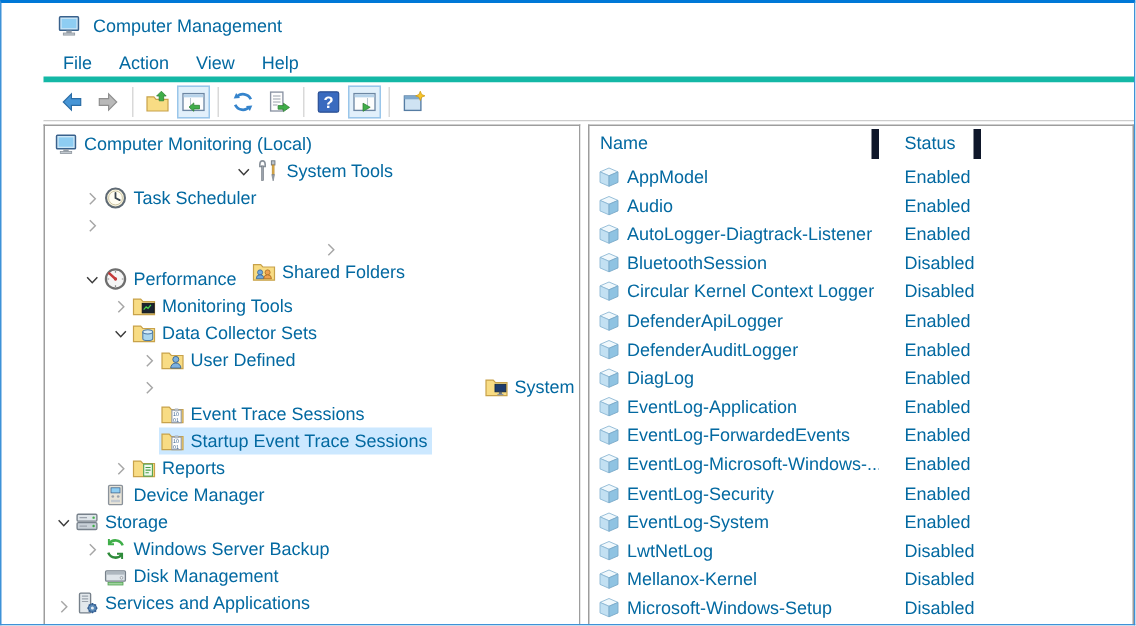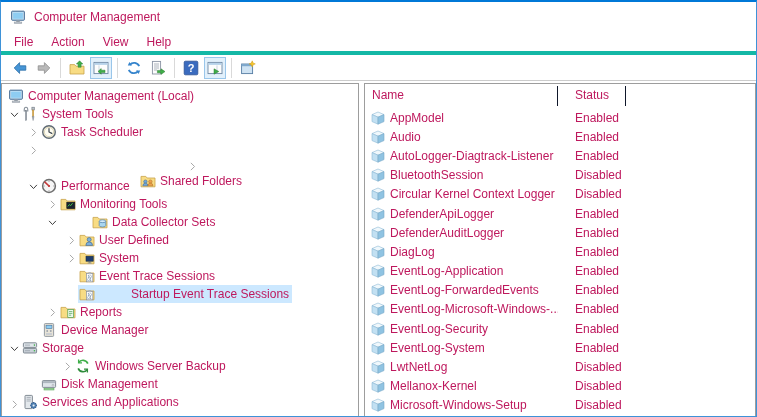--- a/index.html
+++ b/index.html
@@ -1,21 +1,21 @@
 <!DOCTYPE html>
 <html><head>
 <meta charset="utf-8">
 <style>
   html,body{margin:0;padding:0;background:#f0f0f0;}
   *{box-sizing:border-box;}
   .window{
     width:757px;height:417px;background:#ffffff;position:relative;overflow:hidden;
     border:1px solid #3e92d8;border-top:2px solid #0078d7;
-    font-family:"Liberation Sans",sans-serif;font-size:12px;color:#be185d;
-    -webkit-font-smoothing:antialiased;user-select:none;
+    font-family:"Liberation Sans",sans-serif;font-size:12px;color:#0369a1;
+    -webkit-font-smoothing:antialiased;user-select:none;padding-left:28px;
   }
   
   .titlebar{height:30px;display:flex;align-items:center;padding-left:9px;background:#fff;}
   .titlebar .app-ic{width:16px;height:16px;margin-right:8px;flex:none;}
   .titlebar .title{font-size:12px;}
   
   .menubar{height:23px;display:flex;align-items:stretch;padding-left:4px;border-bottom:4px solid #14b8a6;background:#fff;}
   .menu-item{display:flex;align-items:center;padding:0 9px;cursor:default;}
   
   .toolbar{height:26px;display:flex;align-items:center;padding-left:7px;border-bottom:1px solid #cccccc;background:#fff;}
@@ -29,25 +29,25 @@
   .splitter{width:5px;flex:none;background:#fff;}
   .list-pane{flex:1;border:1px solid #9d9d9d;border-bottom:0;overflow:hidden;background:#fff;}
   
   .tree-row{height:18px;display:flex;align-items:center;white-space:nowrap;cursor:default;}
   .expander{width:14px;height:14px;flex:none;display:flex;align-items:center;justify-content:center;}
   .expander svg{width:13px;height:13px;display:block;}
   .ticon16{width:16px;height:16px;flex:none;}
   .ticon16 svg{width:16px;height:16px;display:block;}
   .row-inner{display:flex;align-items:center;height:18px;padding:0 3px 0 1px;}
   .row-inner .ticon16{margin-right:4px;}
-  .tree-row.selected .row-inner{background:#cce8ff;gap:32px;}
+  .tree-row.selected .row-inner{background:#cce8ff;}
   .tree-label{font-size:12px;}
   
   .list-header{height:24px;display:flex;align-items:center;}
-  .hcell{height:20px;line-height:19px;border-right:1px solid #0f172a;cursor:default;}
+  .hcell{height:20px;line-height:19px;border-right:5px solid #0f172a;cursor:default;}
   .hcell.c-name{width:193px;padding-left:7px;}
   .hcell.c-status{width:68px;padding-left:17px;}
   .list-row{height:19.2px;display:flex;align-items:center;white-space:nowrap;}
   .list-row .ticon16{margin-left:5px;margin-right:4px;}
   .cell-name{width:168px;overflow:hidden;white-space:nowrap;}
   .cell-status{padding-left:17px;}
 </style>
 </head>
 <body>
 
@@ -163,24 +163,24 @@
 
     <span class="row-inner">
       <span class="ticon16">
               <svg viewBox="0 0 16 16" xmlns="http://www.w3.org/2000/svg">
                 <rect x="1.7" y="2.2" width="12.6" height="9" rx="0.6" fill="#cde7f7" stroke="#39618c"></rect>
                 <rect x="3.1" y="3.6" width="9.8" height="6.2" fill="#8ecdf2"></rect>
                 <rect x="6.2" y="11.4" width="3.6" height="1.6" fill="#98a1aa"></rect>
                 <rect x="4.2" y="13" width="7.6" height="1.4" fill="#c2c9d0" stroke="#8a929b" stroke-width="0.5"></rect>
               </svg>
             </span>
-      <span class="tree-label">Computer Management (Local)</span>
-    </span>
-  </div>
-        <div class="tree-row" style="padding-left: 5px;">
+      <span class="tree-label">Computer Monitoring (Local)</span>
+    </span>
+  </div>
+        <div class="tree-row" style="padding-left: 5px; justify-content: center;">
     <span class="expander">
             <svg viewBox="0 0 16 16" xmlns="http://www.w3.org/2000/svg">
               <path d="M3.8 6 L8 10.5 L12.2 6" fill="none" stroke="#3b3b3b" stroke-width="1.2"></path>
             </svg>
           </span>
     <span class="row-inner">
       <span class="ticon16">
               <svg viewBox="0 0 16 16" xmlns="http://www.w3.org/2000/svg">
                 <path d="M2.2 4 C2.2 2.2 3 1.2 4 1.2 C5 1.2 5.8 2.2 5.8 4 L5.8 5 L2.2 5 Z" fill="none" stroke="#8a929b" stroke-width="1.1"></path>
                 <rect x="3.4" y="4.6" width="1.3" height="9.8" fill="#9aa2ac" stroke="#6f777f" stroke-width="0.4"></rect>
@@ -263,21 +263,21 @@
       <span class="ticon16">
               <svg viewBox="0 0 16 16" xmlns="http://www.w3.org/2000/svg">
                 <path d="M1 13.8 V3.4 H5.8 L7.2 5 H15 V13.8 Z" fill="#f8dc84" stroke="#c8a24a" stroke-width="0.8"></path>
                 <rect x="6.8" y="6.2" width="8" height="6.4" fill="#1a2430" stroke="#0c1219" stroke-width="0.6"></rect>
                 <path d="M7.8 10.4 l1.6 -1.8 1.3 1 1.9 -2.4" fill="none" stroke="#4cd14c" stroke-width="0.9"></path>
               </svg>
             </span>
       <span class="tree-label">Monitoring Tools</span>
     </span>
   </div>
-        <div class="tree-row" style="padding-left: 43px; gap: 32px;">
+        <div class="tree-row" style="padding-left: 43px;">
     <span class="expander">
             <svg viewBox="0 0 16 16" xmlns="http://www.w3.org/2000/svg">
               <path d="M3.8 6 L8 10.5 L12.2 6" fill="none" stroke="#3b3b3b" stroke-width="1.2"></path>
             </svg>
           </span>
     <span class="row-inner">
       <span class="ticon16">
               <svg viewBox="0 0 16 16" xmlns="http://www.w3.org/2000/svg">
                 <path d="M1 13.8 V3.4 H5.8 L7.2 5 H15 V13.8 Z" fill="#f8dc84" stroke="#c8a24a" stroke-width="0.8"></path>
                 <path d="M7.2 7.2 V11.6 a3.3 1.4 0 0 0 6.6 0 V7.2" fill="#a9d6ef" stroke="#4d7ca8" stroke-width="0.7"></path>
@@ -297,21 +297,21 @@
       <span class="ticon16">
               <svg viewBox="0 0 16 16" xmlns="http://www.w3.org/2000/svg">
                 <path d="M1 13.8 V3.4 H5.8 L7.2 5 H15 V13.8 Z" fill="#f8dc84" stroke="#c8a24a" stroke-width="0.8"></path>
                 <circle cx="10.2" cy="7.6" r="2" fill="#7db2e0" stroke="#39618c" stroke-width="0.6"></circle>
                 <path d="M6.8 13.4 a3.4 3.4 0 0 1 6.8 0 Z" fill="#7db2e0" stroke="#39618c" stroke-width="0.6"></path>
               </svg>
             </span>
       <span class="tree-label">User Defined</span>
     </span>
   </div>
-        <div class="tree-row" style="padding-left: 62px;">
+        <div class="tree-row" style="padding-left: 62px; justify-content: space-between;">
     <span class="expander">
             <svg viewBox="0 0 16 16" xmlns="http://www.w3.org/2000/svg">
               <path d="M6 3.5 L10.5 8 L6 12.5" fill="none" stroke="#a6a6a6" stroke-width="1.2"></path>
             </svg>
           </span>
     <span class="row-inner">
       <span class="ticon16">
               <svg viewBox="0 0 16 16" xmlns="http://www.w3.org/2000/svg">
                 <path d="M1 13.8 V3.4 H5.8 L7.2 5 H15 V13.8 Z" fill="#f8dc84" stroke="#c8a24a" stroke-width="0.8"></path>
                 <rect x="7" y="6.2" width="7.2" height="5" fill="#1d3c6e" stroke="#122945" stroke-width="0.6"></rect>
@@ -396,21 +396,21 @@
                 <rect x="1.4" y="2.8" width="13.2" height="4.6" rx="0.8" fill="#dfe5ea" stroke="#76808a" stroke-width="0.9"></rect>
                 <rect x="1.4" y="8.4" width="13.2" height="4.6" rx="0.8" fill="#c9d1d8" stroke="#76808a" stroke-width="0.9"></rect>
                 <circle cx="12.4" cy="5.1" r="0.8" fill="#3fae49"></circle>
                 <circle cx="12.4" cy="10.7" r="0.8" fill="#3fae49"></circle>
                 <path d="M3 5.1 h5 M3 10.7 h5" stroke="#9aa2ac" stroke-width="0.8"></path>
               </svg>
             </span>
       <span class="tree-label">Storage</span>
     </span>
   </div>
-        <div class="tree-row" style="padding-left: 24px; margin-left: 34px;">
+        <div class="tree-row" style="padding-left: 24px;">
     <span class="expander">
             <svg viewBox="0 0 16 16" xmlns="http://www.w3.org/2000/svg">
               <path d="M6 3.5 L10.5 8 L6 12.5" fill="none" stroke="#a6a6a6" stroke-width="1.2"></path>
             </svg>
           </span>
     <span class="row-inner">
       <span class="ticon16">
               <svg viewBox="0 0 16 16" xmlns="http://www.w3.org/2000/svg">
                 <path d="M12.8 5.6 A5.2 5.2 0 0 0 3.6 4.6" fill="none" stroke="#3fae49" stroke-width="1.7"></path>
                 <path d="M3.6 1.4 v3.4 h3.4" fill="none" stroke="#3fae49" stroke-width="1.3"></path>

